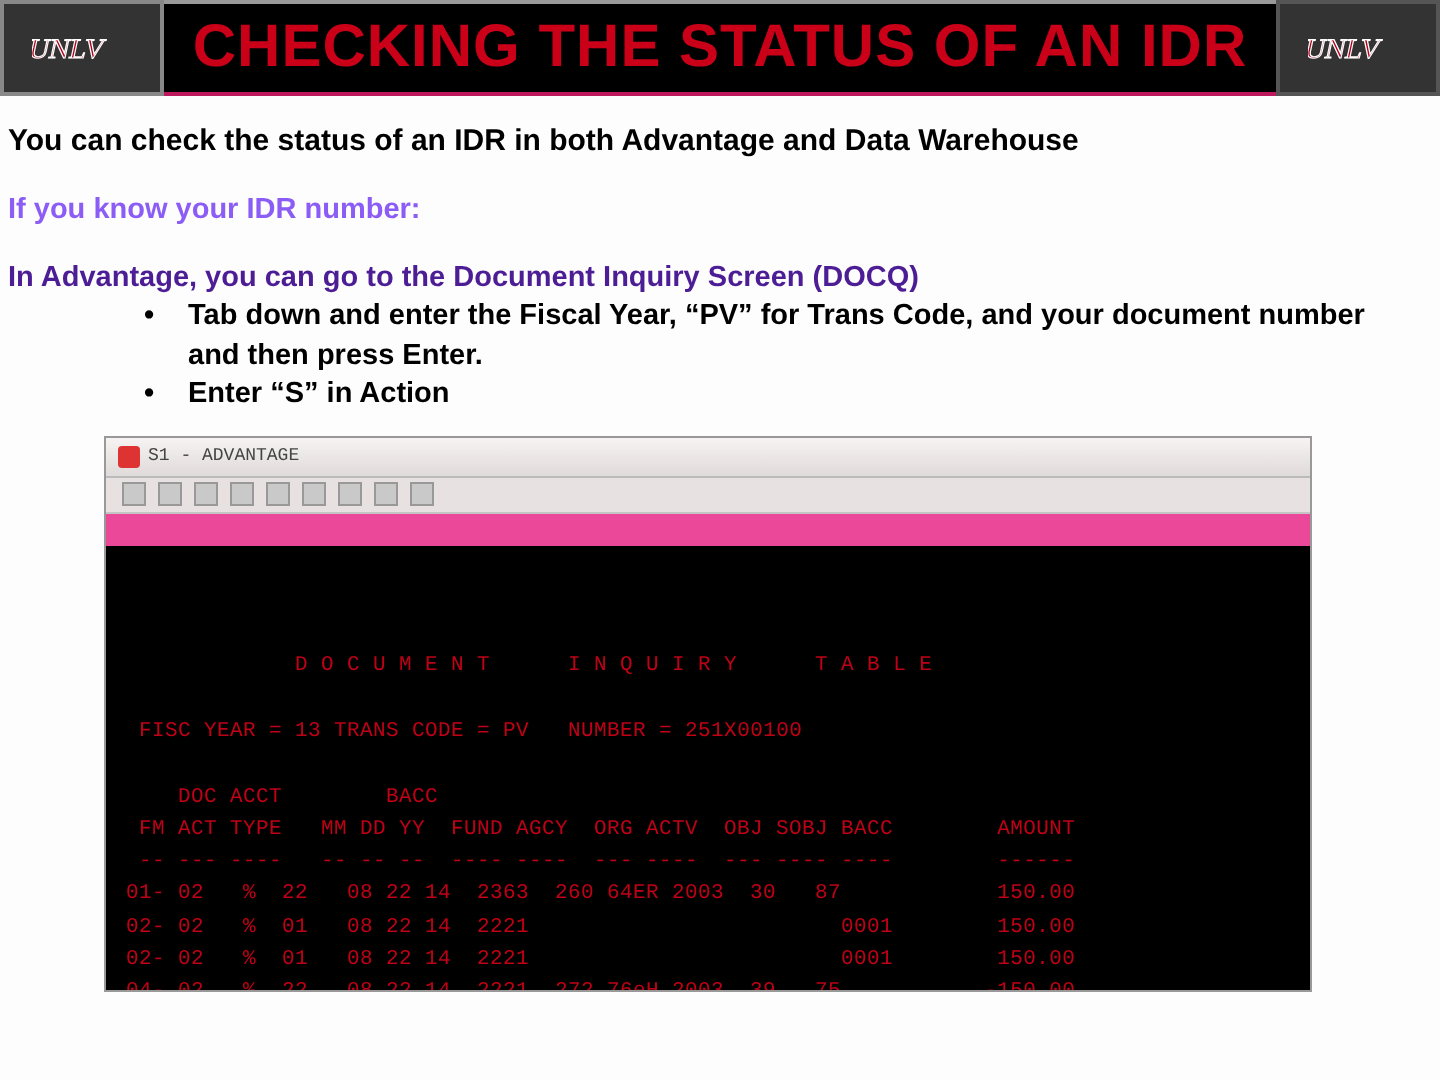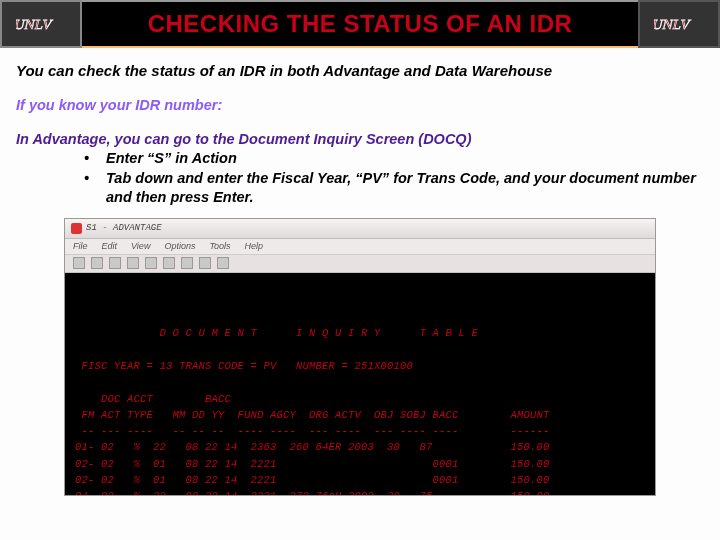--- a/index.html
+++ b/index.html
@@ -24,32 +24,31 @@
     justify-content: center;
     border: 2px solid #888;
   }
   .logo-box svg { width: 50px; height: 30px; }
   .logo-box.right { border: 2px solid #555; }
   .title-text {
     flex: 1;
     background: #000;
     color: #ca0018;
     font-family: "Trebuchet MS", "Gill Sans", sans-serif;
-    font-size: 24px;
+    font-size: 30px;
     font-weight: 600;
     letter-spacing: 0.5px;
     display: flex;
     align-items: center;
     justify-content: center;
     border-top: 2px solid #999;
-    border-bottom: 2px solid #fdba74;
+    border-bottom: 2px solid #be185d;
   }
   .content {
-    padding: 14px 16px 0 16px;
-    font-style: italic;
+    padding: 14px 16px 0 4px;
   }
   .intro {
     font-size: 15px;
     font-weight: bold;
     color: #000;
     margin-bottom: 18px;
   }
   .ifline {
     font-size: 14.5px;
     font-weight: bold;
@@ -159,36 +158,28 @@
       <text x="2" y="20" font-family="Arial Black" font-size="14" fill="#b0001a" stroke="#fff" stroke-width="0.6" transform="skewX(-12)">UNLV</text>
     </svg>
   </div>
 </div>
 
 <div class="content">
   <p class="intro">You can check the status of an IDR in both Advantage and Data Warehouse</p>
   <p class="ifline">If you know your IDR number:</p>
   <p class="adv-line">In Advantage, you can go to the Document Inquiry Screen (DOCQ)</p>
   <ul class="bullets">
+    <li>Tab down and enter the Fiscal Year, “PV” for Trans Code, and your document number and then press Enter.</li>
     <li>Enter “S” in Action</li>
-    <li>Tab down and enter the Fiscal Year, “PV” for Trans Code, and your document number and then press Enter.</li>
   </ul>
 
   <div class="screenshot">
     <div class="win-chrome">
       <span class="winicon"></span>
       <span>S1 - ADVANTAGE</span>
-    </div>
-    <div class="menu-row">
-      <span>File</span>
-      <span>Edit</span>
-      <span>View</span>
-      <span>Options</span>
-      <span>Tools</span>
-      <span>Help</span>
     </div>
     <div class="toolbar-row">
       <span class="tb-ico"></span>
       <span class="tb-ico"></span>
       <span class="tb-ico"></span>
       <span class="tb-ico"></span>
       <span class="tb-ico"></span>
       <span class="tb-ico"></span>
       <span class="tb-ico"></span>
       <span class="tb-ico"></span>

